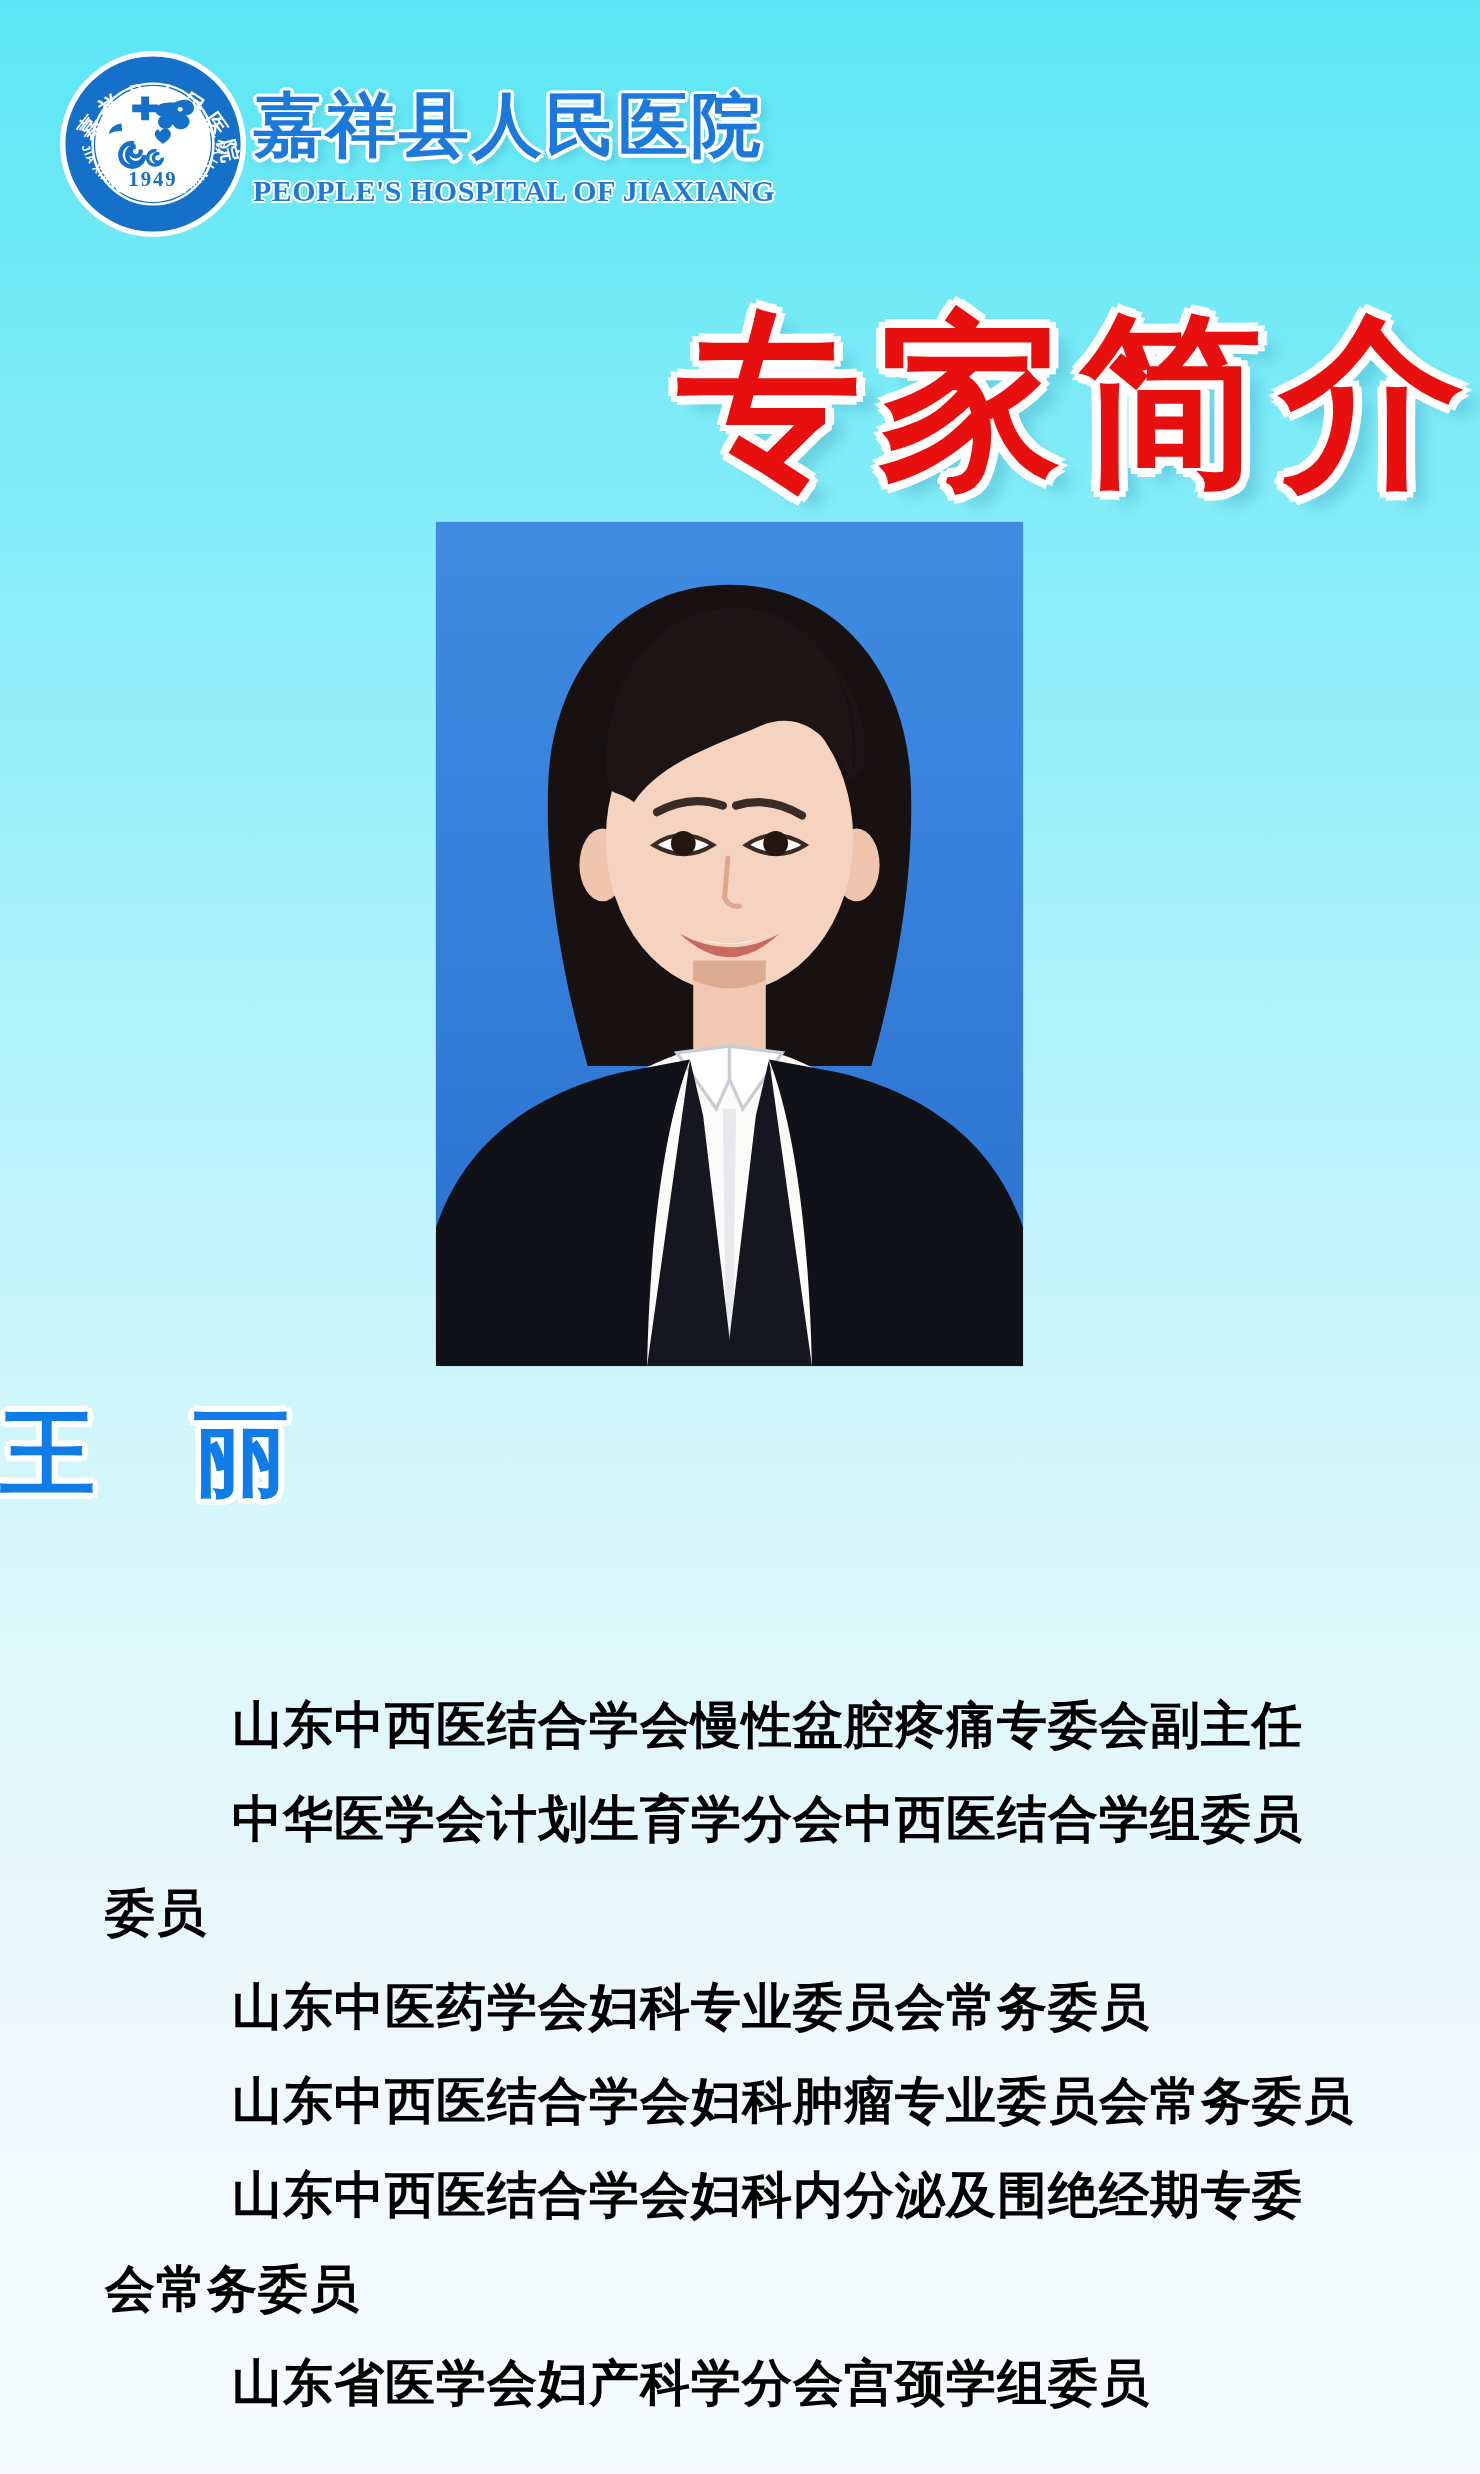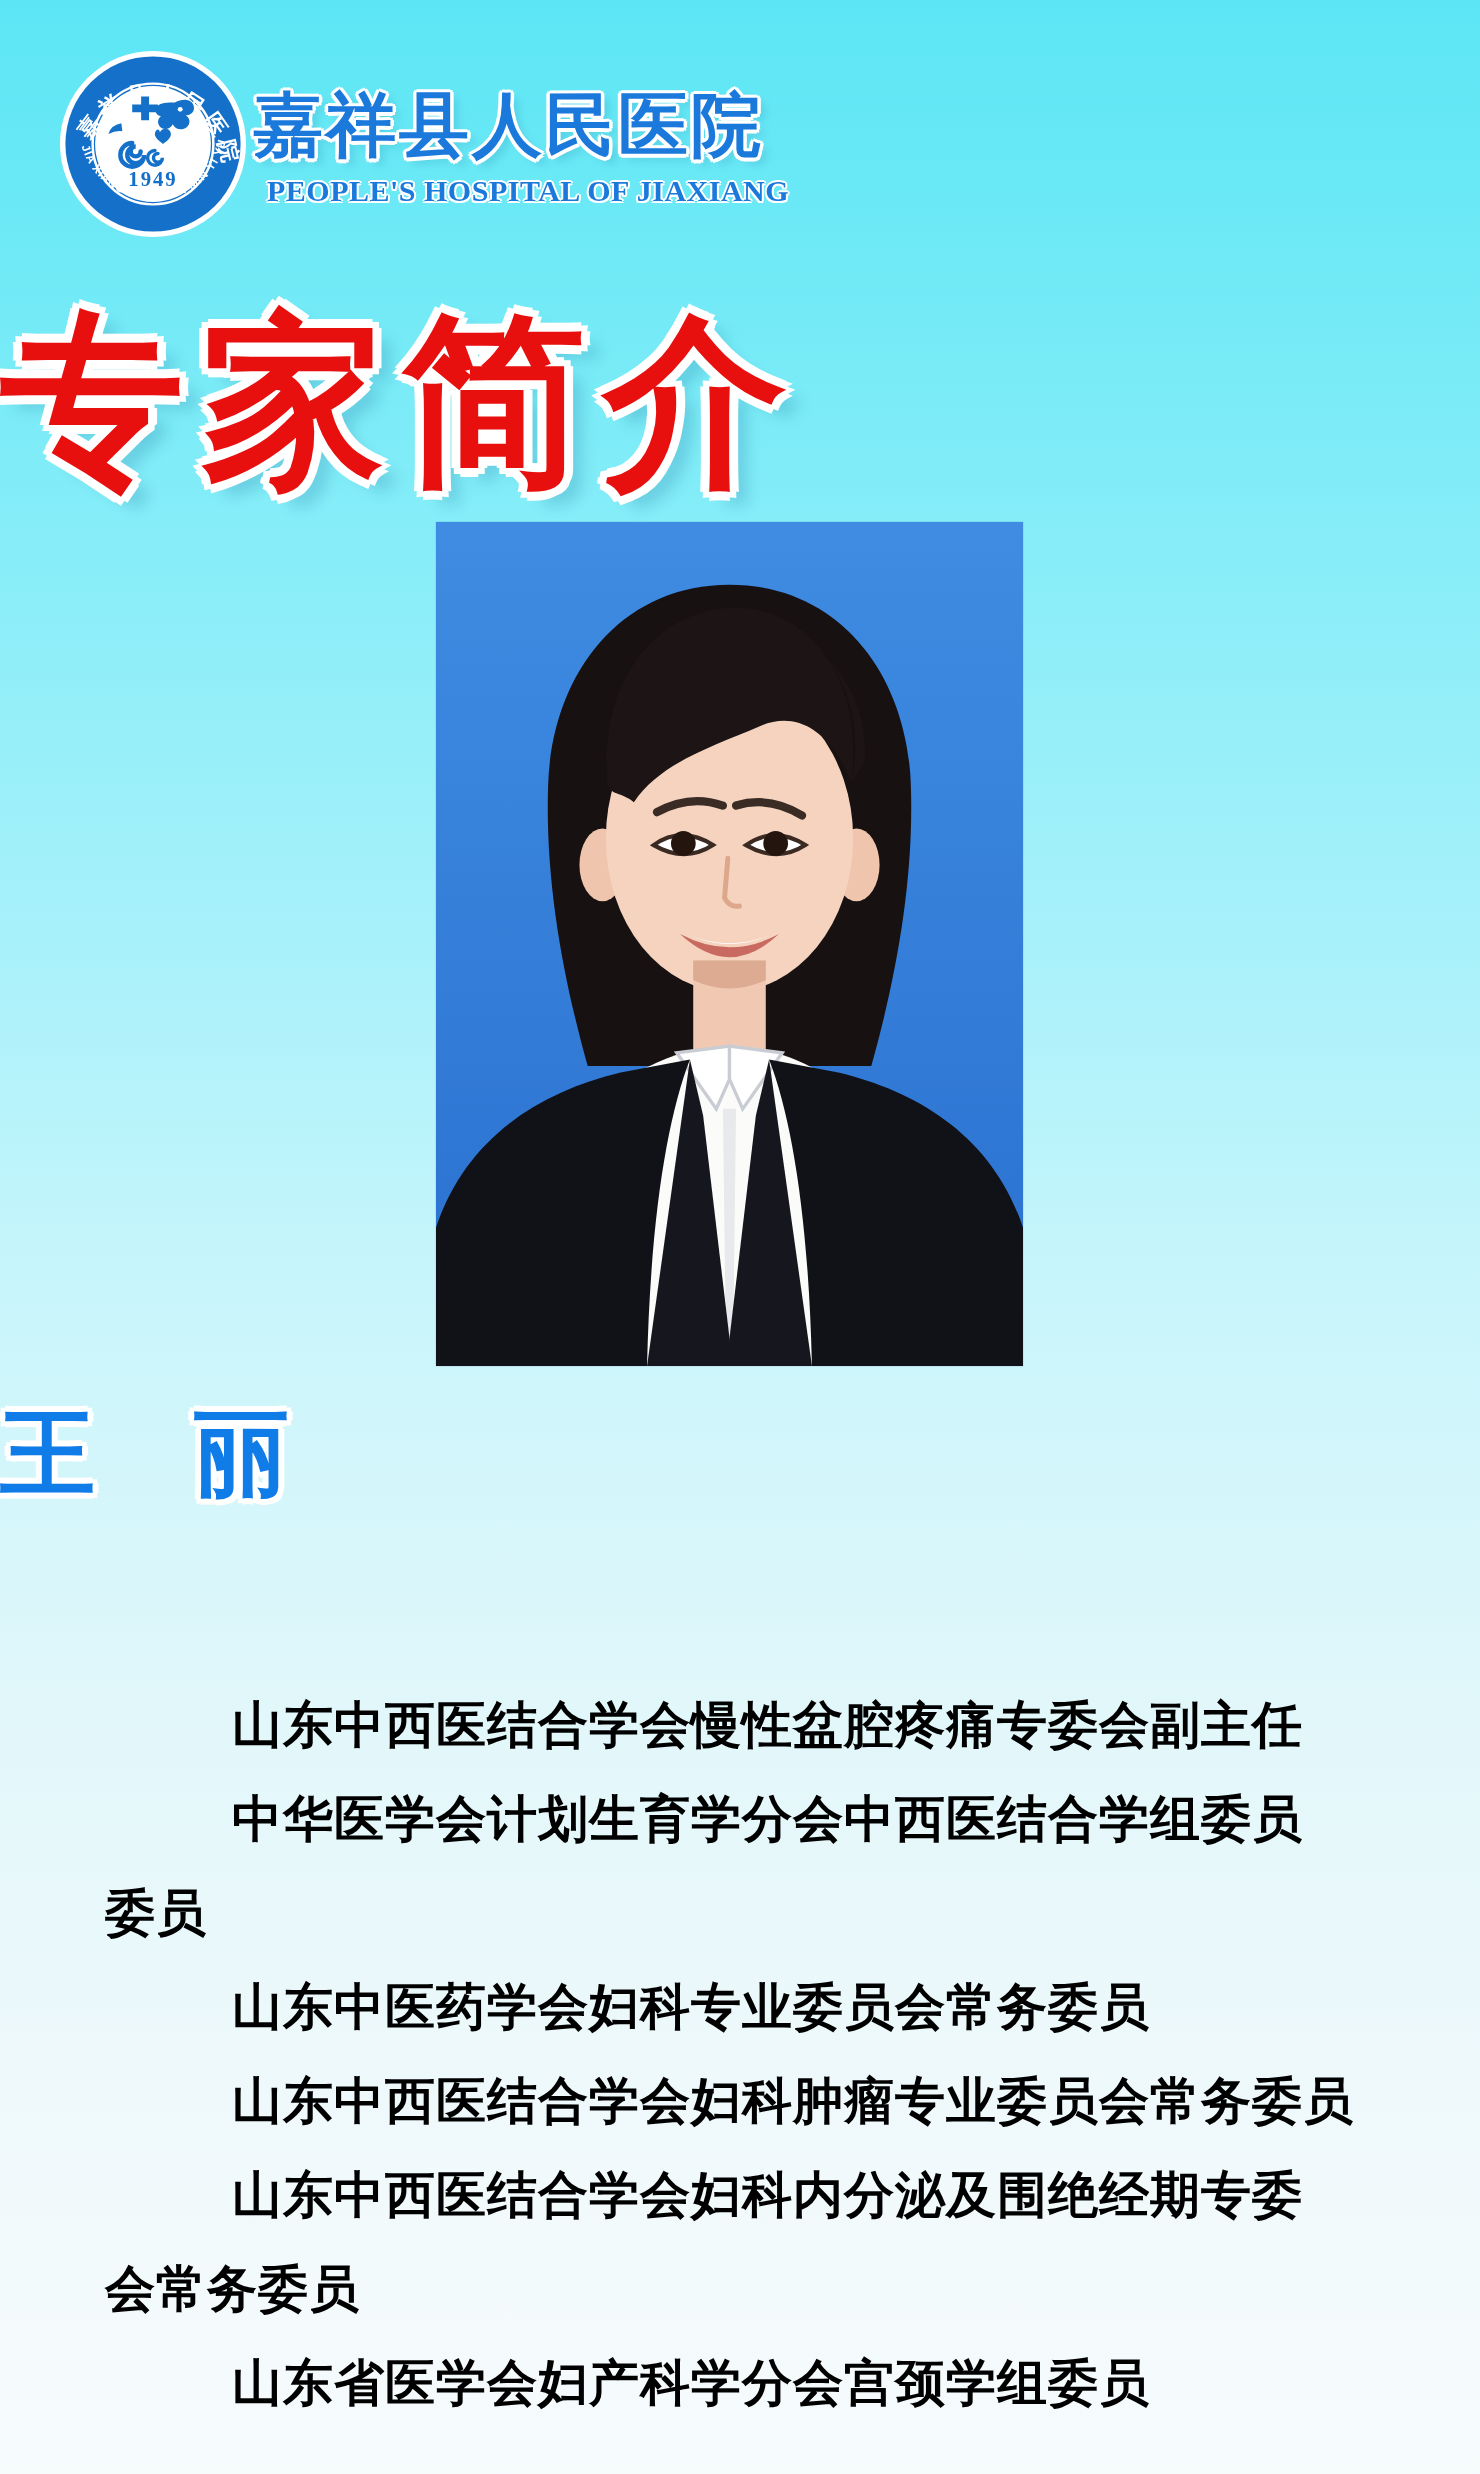--- a/index.html
+++ b/index.html
@@ -20,25 +20,24 @@
       2.5px 2.5px #fff,-2.5px 2.5px #fff,2.5px -2.5px #fff,-2.5px -2.5px #fff,
       7px 6px 9px rgba(0,90,140,.18);
     white-space:nowrap;
   }
   .hosp-name-en{
     position:absolute;left:253px;top:174px;width:544px;
     font-family:"Liberation Serif",serif;font-size:30px;font-weight:700;
     letter-spacing:0.5px;color:#1b79dc;white-space:nowrap;
     text-shadow:2px 0 #fff,-2px 0 #fff,0 2px #fff,0 -2px #fff,
       1.5px 1.5px #fff,-1.5px 1.5px #fff,1.5px -1.5px #fff,-1.5px -1.5px #fff;
-    margin-left:14px;
   }
   
   .main-title{
-    position:absolute;left:0;top:280px;width:100%;text-align:left;
+    position:absolute;left:0;top:280px;width:100%;text-align:right;
     font-size:184px;font-weight:900;letter-spacing:17px;color:#e8100f;
     text-shadow:9px 0 #fff,-9px 0 #fff,0 9px #fff,0 -9px #fff,
       6.4px 6.4px #fff,-6.4px 6.4px #fff,6.4px -6.4px #fff,-6.4px -6.4px #fff,
       17px 13px 15px rgba(0,80,130,.20);
     white-space:nowrap;
   }
   
   .portrait{position:absolute;left:436px;top:522px;width:587px;height:844px;
     box-shadow:0 0 0 0.5px rgba(20,60,120,.15);}
   .portrait svg{width:100%;height:100%;display:block;}

